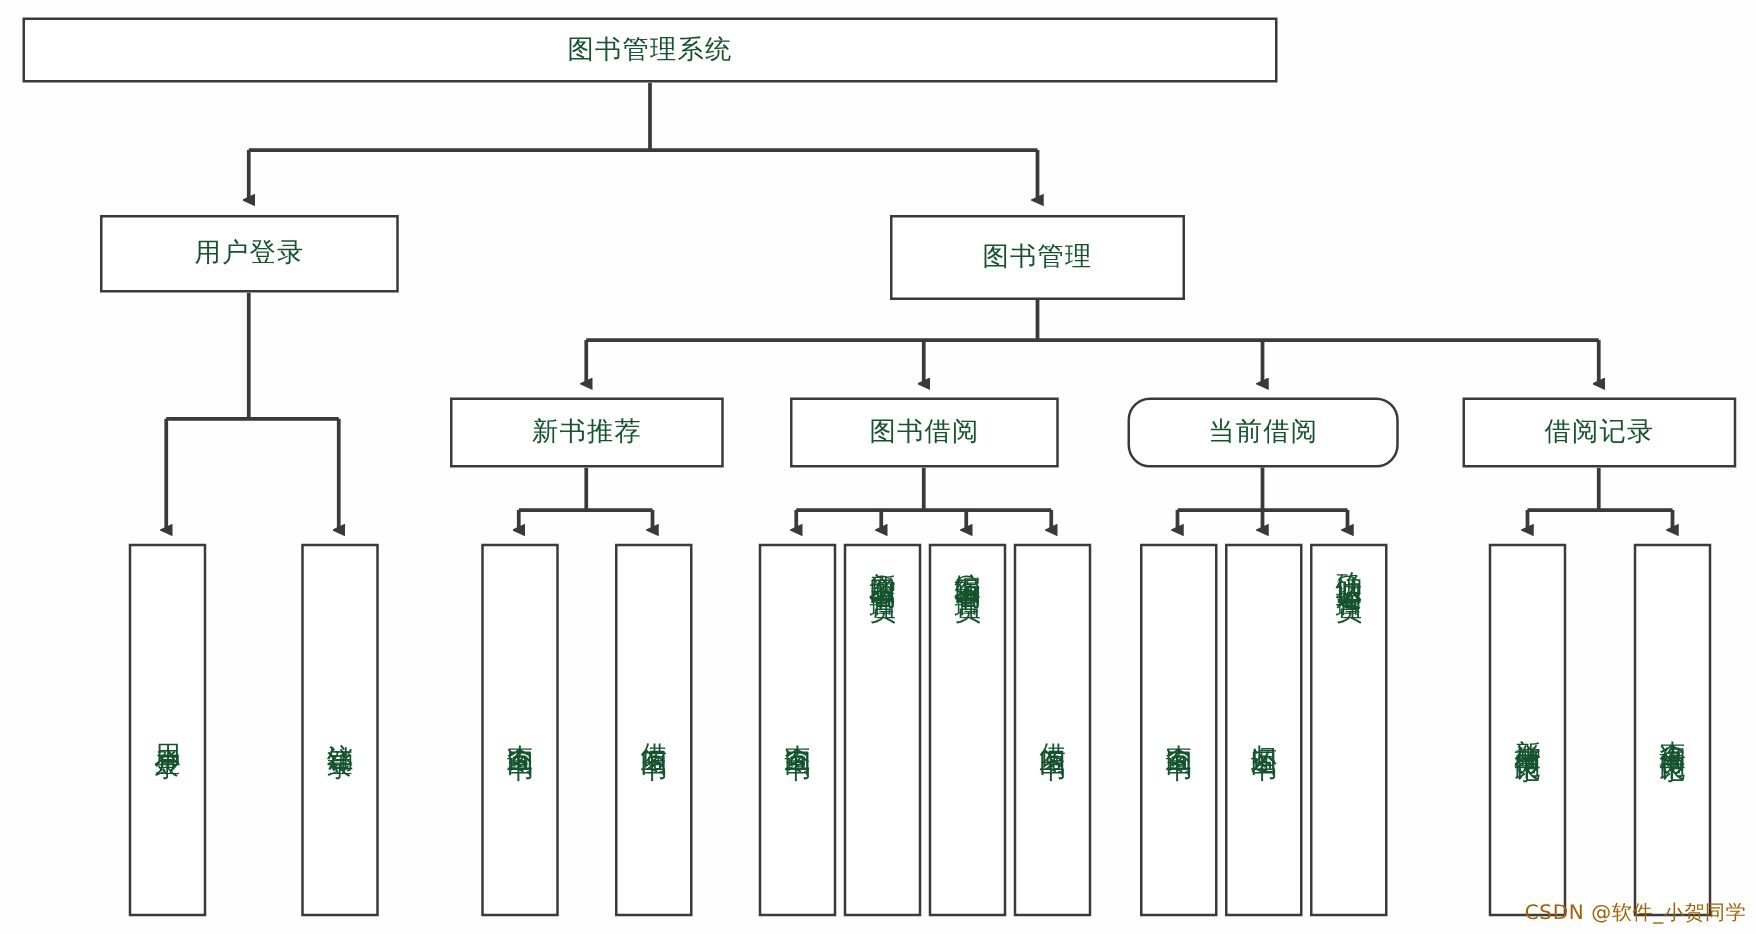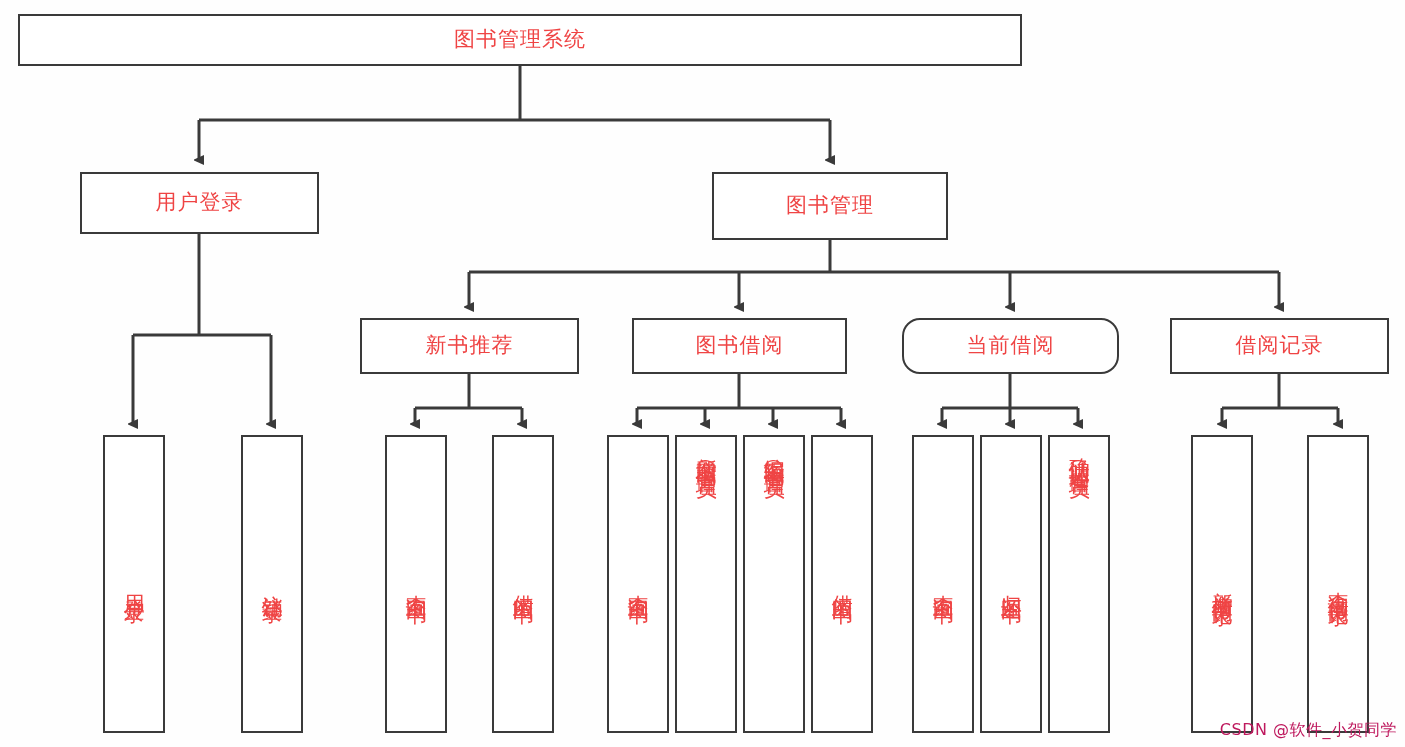--- a/index.html
+++ b/index.html
@@ -27,21 +27,21 @@
     pointer-events: none;
   }
   .node {
     position: absolute;
     box-sizing: border-box;
     background: #ffffff;
     border: 2px solid #3a3a3a;
     display: flex;
     align-items: center;
     justify-content: center;
-    color: #ef4444;
+    color: #14532d;
     z-index: 2;
   }
   .node-h {
     font-size: 21px;
     letter-spacing: 1px;
     line-height: 1.2;
     white-space: nowrap;
   }
   .node-v {
     writing-mode: vertical-rl;
@@ -55,21 +55,21 @@
     text-align: center;
   }
   .node-v.top-aligned {
     justify-content: flex-start;
   }
   #watermark {
     position: absolute;
     right: 8px;
     bottom: 6px;
     font-size: 16px;
-    color: #be185d;
+    color: #a16207;
     letter-spacing: 0.5px;
     z-index: 5;
     white-space: nowrap;
   }
 </style>
 </head>
 <body>
 
 <div id="diagram-root">
 

